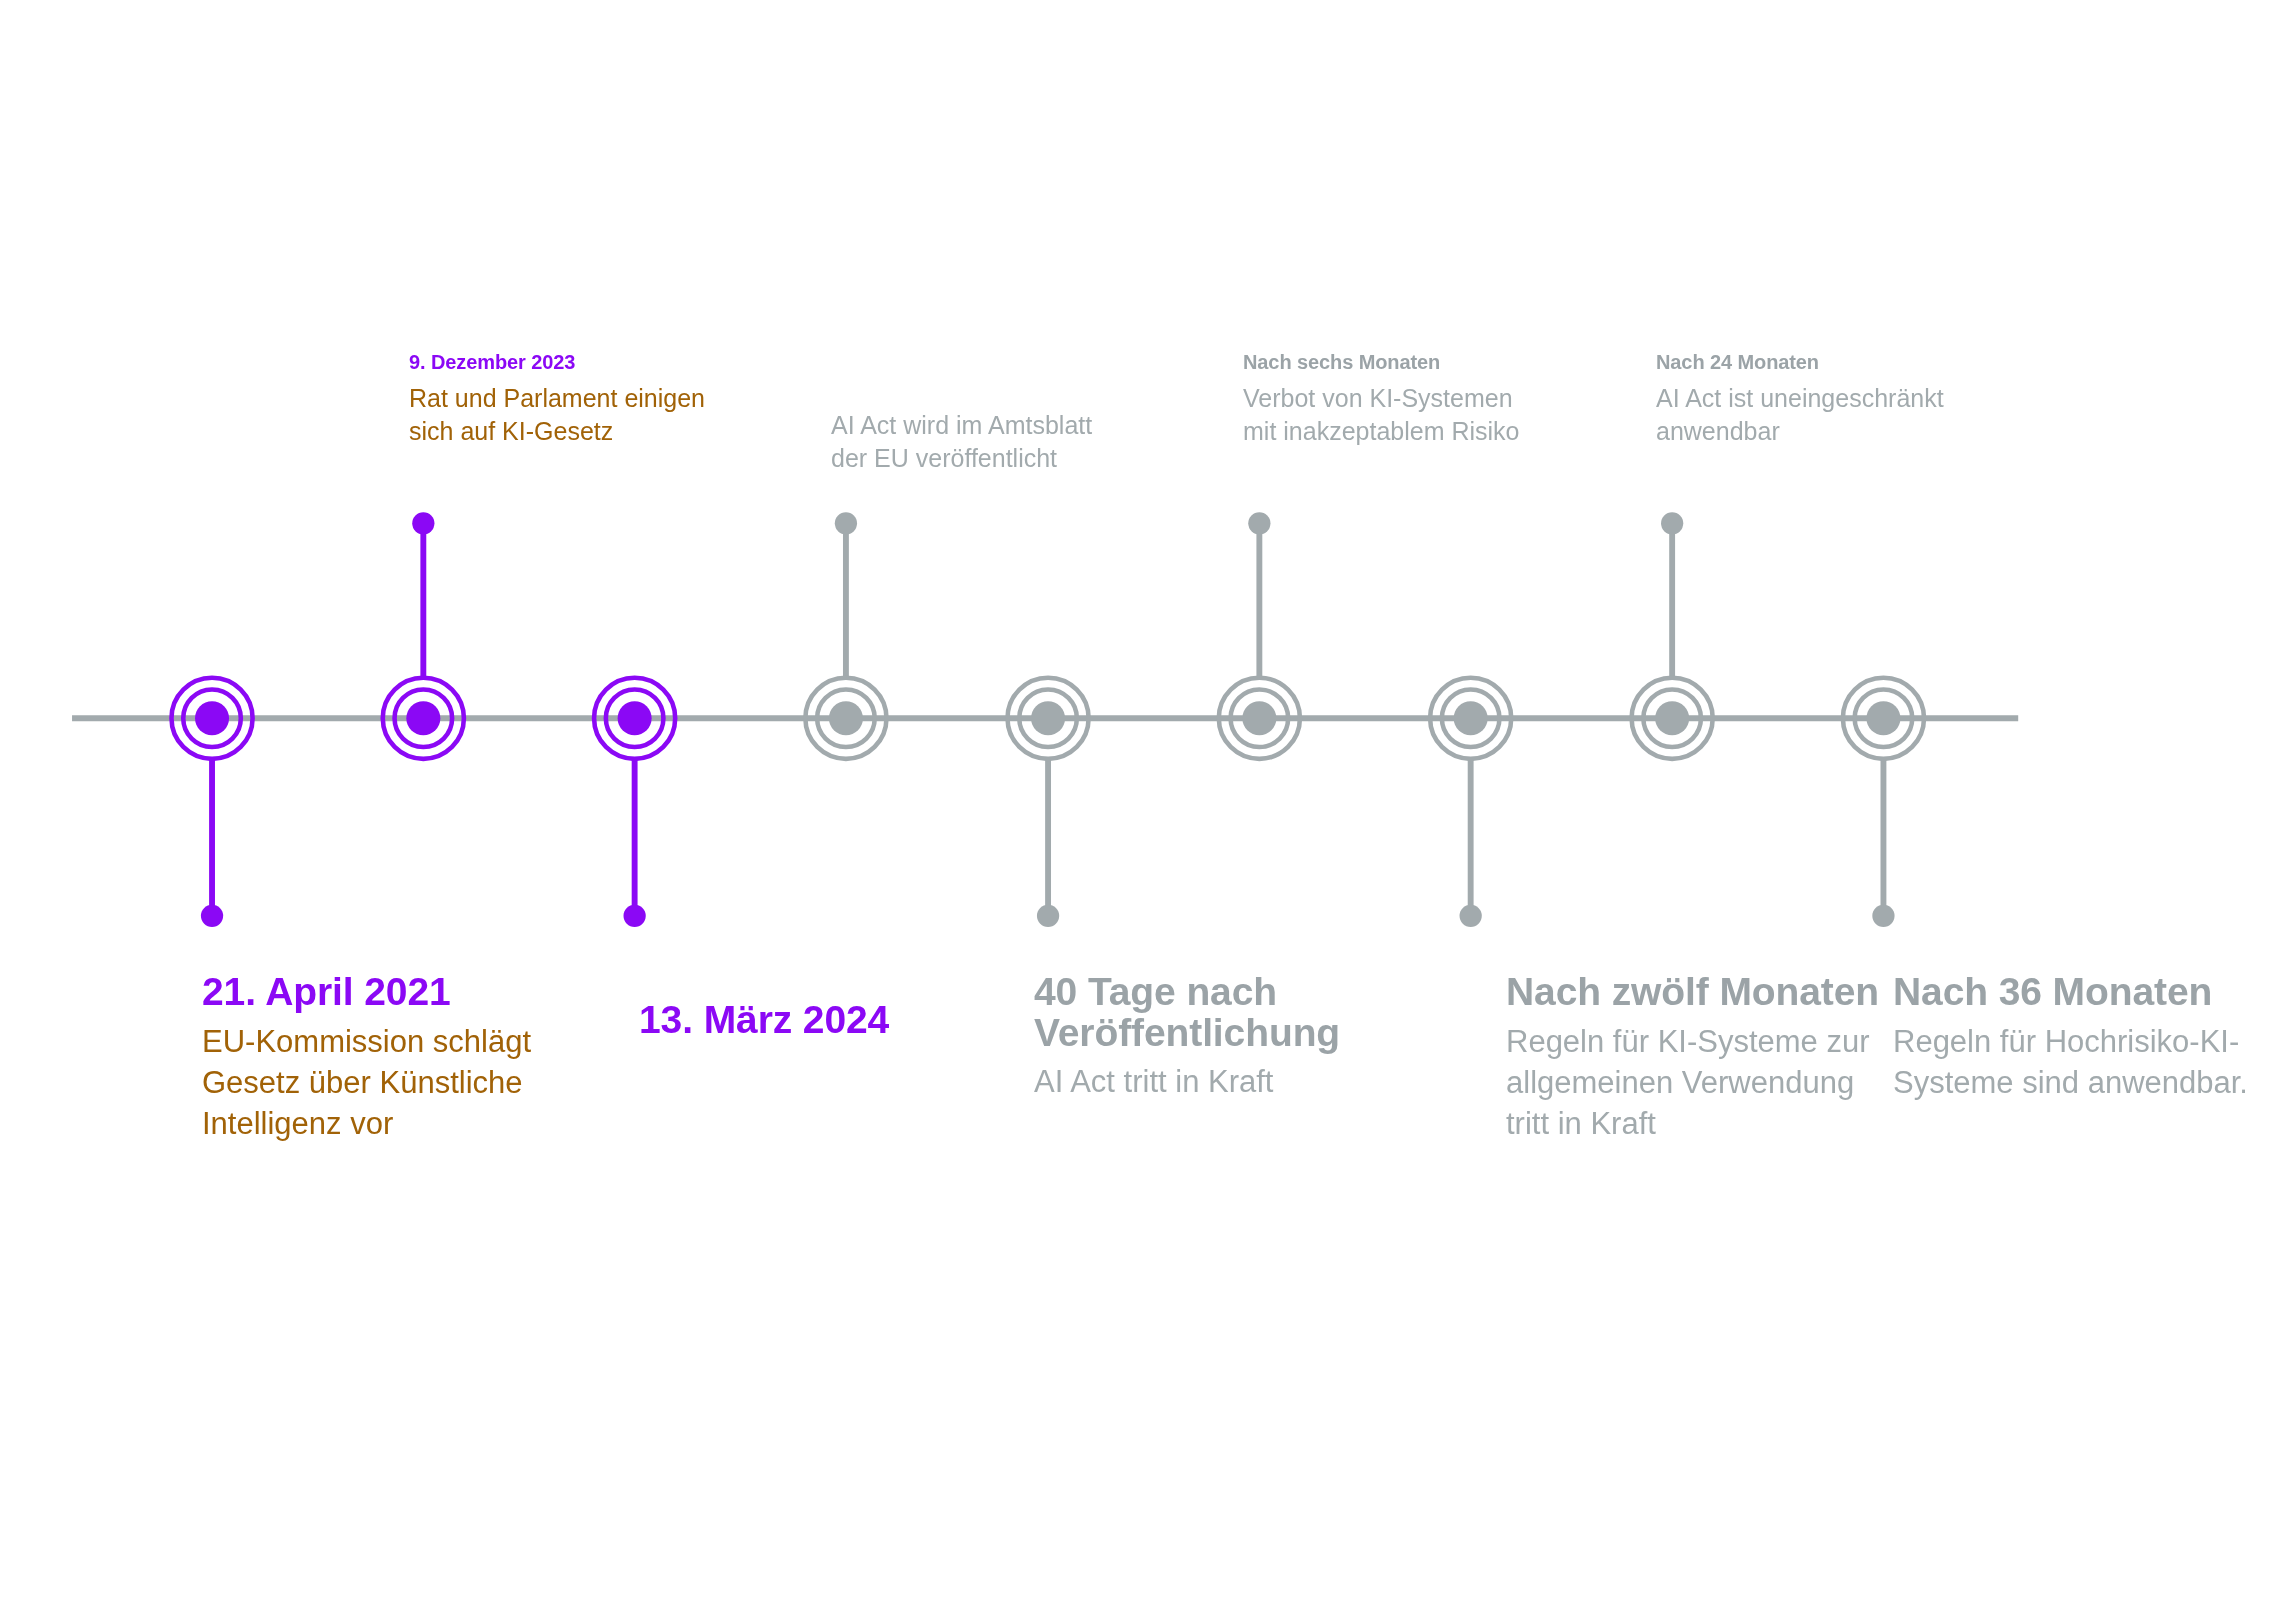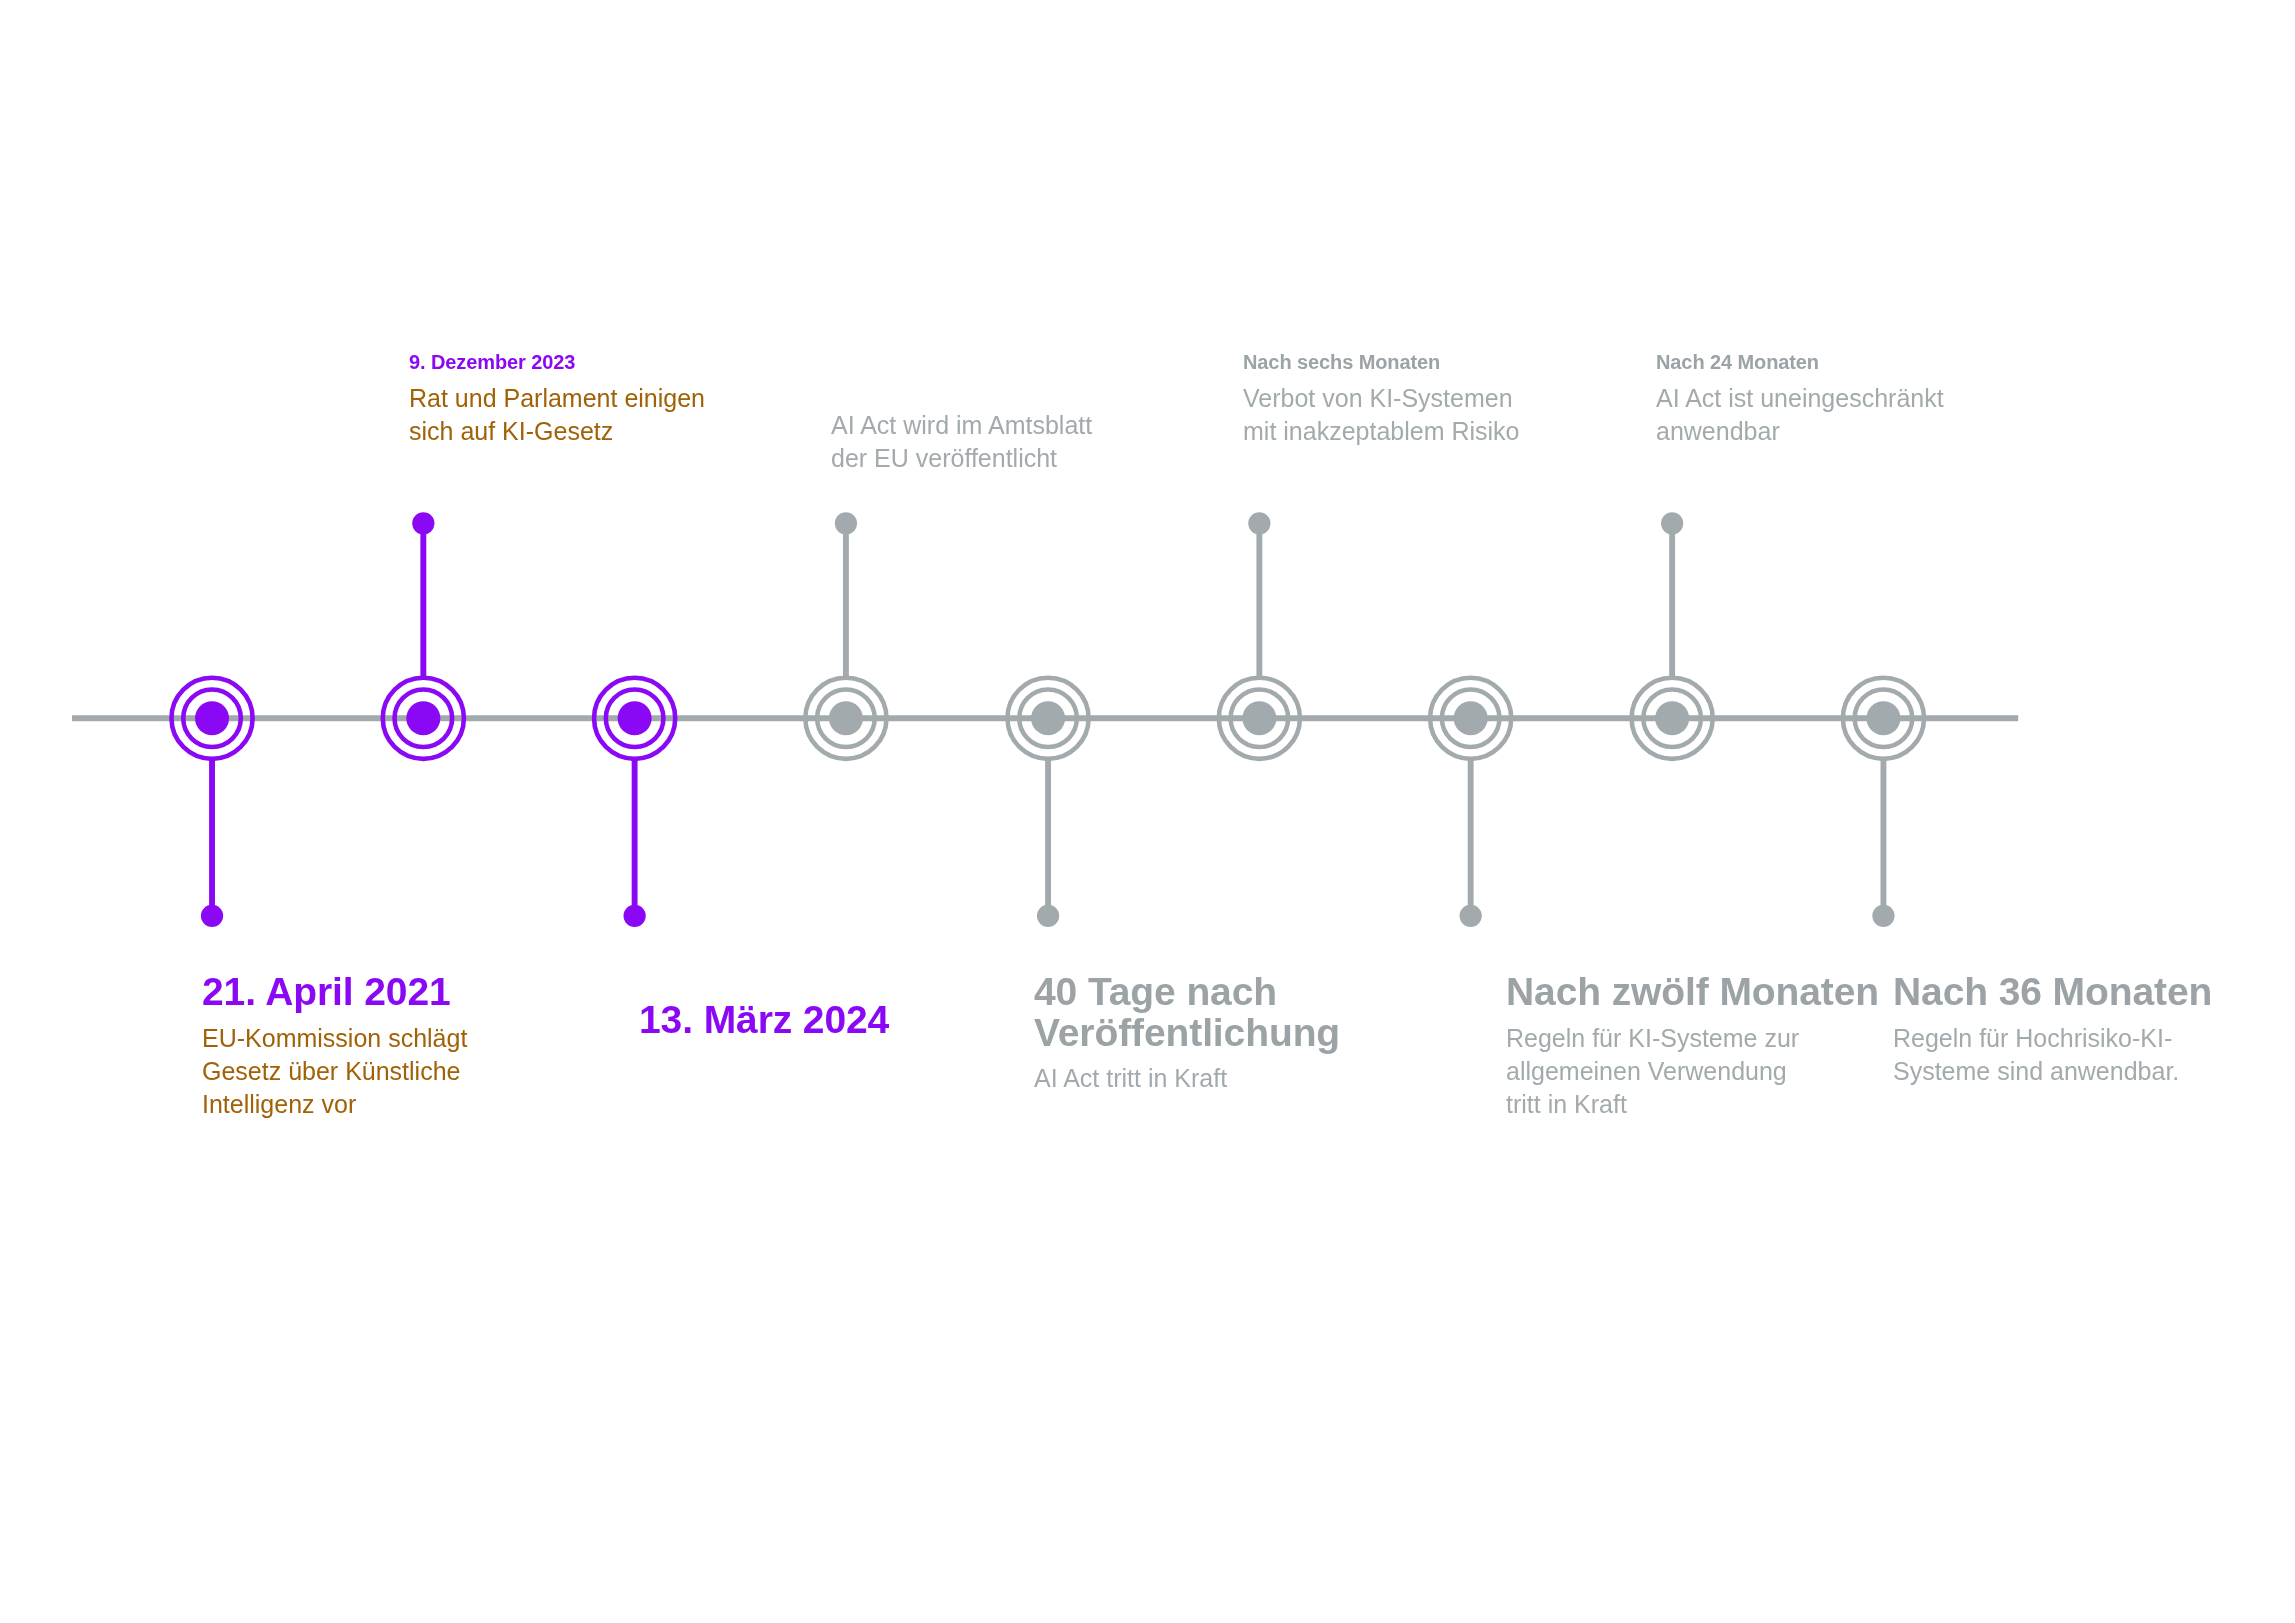--- a/index.html
+++ b/index.html
@@ -38,21 +38,21 @@
   .label-desc {
     margin: 0;
     line-height: 1.32;
     white-space: pre-line;
   }
   
   .label-block.up .label-title { font-size: 20px; }
   .label-block.up .label-desc  { font-size: 25px; }
   
   .label-block.down .label-title { font-size: 39px; }
-  .label-block.down .label-desc  { font-size: 25px; }
+  .label-block.down .label-desc  { font-size: 31px; }
 
   .accent-title { color: #8B08F5; }
   .accent-desc  { color: #a16207; }
   .muted-title  { color: #9BA3A7; }
   .muted-desc   { color: #A2AAAD; }
 </style>
 </head>
 <body>
 
 <div id="stage">

